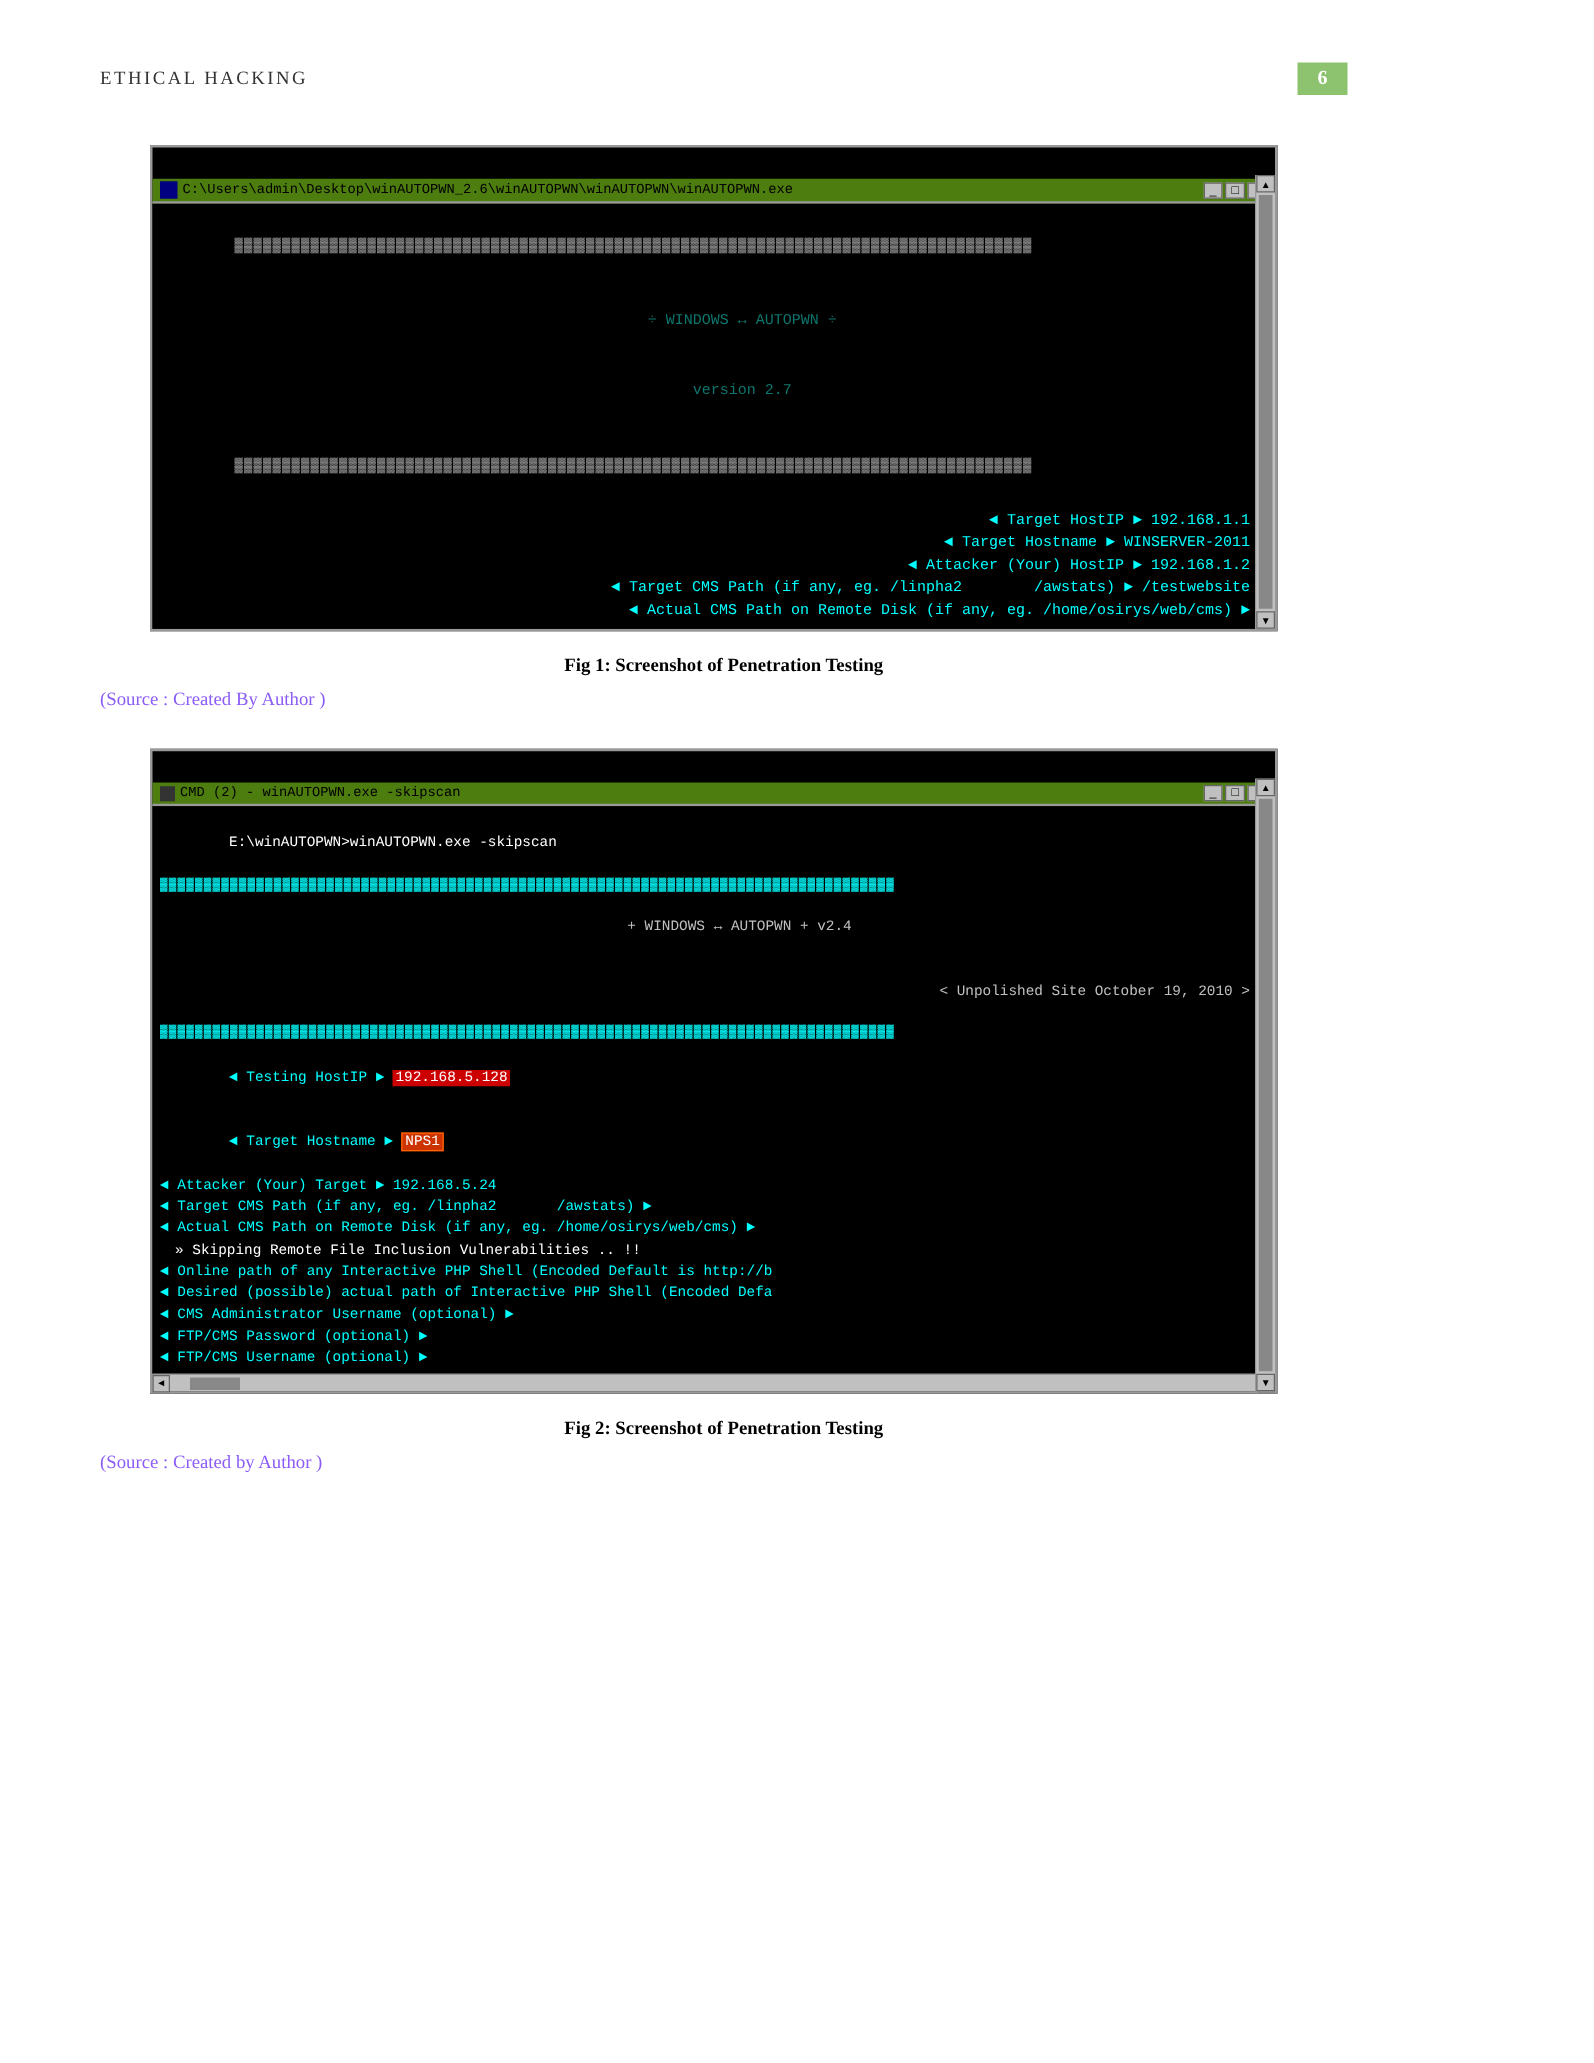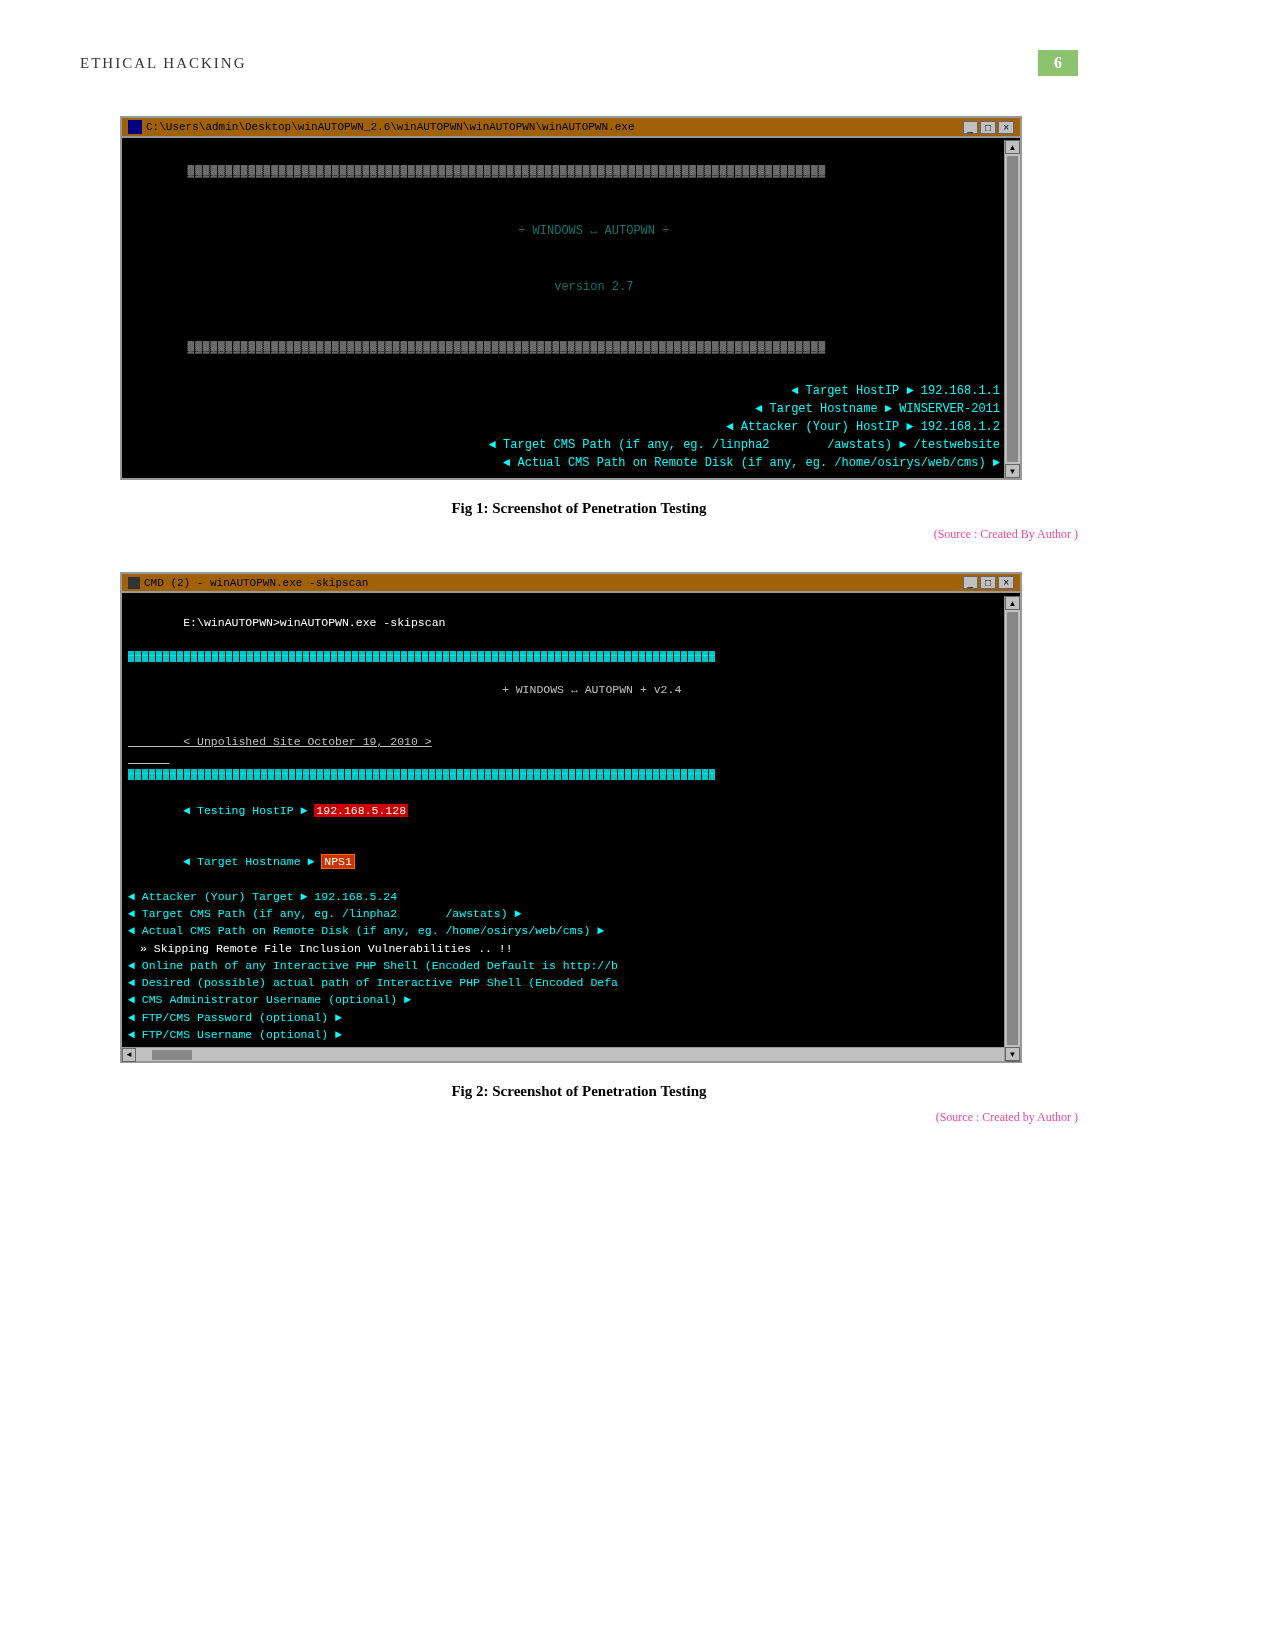--- a/index.html
+++ b/index.html
@@ -44,29 +44,30 @@
 
     
     .terminal-container {
       margin: 20px 40px;
       border: 2px solid #999;
       background: #000;
       position: relative;
     }
 
     .terminal-titlebar {
-      background: #a16207;
+      background: #4d7c0f;
       border-bottom: 2px solid #999;
       padding: 2px 6px;
       display: flex;
       align-items: center;
       justify-content: space-between;
       font-size: 11px;
       font-family: 'Courier New', monospace;
       color: #000;
+      margin-top: 25px;
     }
 
     .terminal-titlebar-left {
       display: flex;
       align-items: center;
       gap: 4px;
     }
 
     .terminal-icon {
       width: 14px;
@@ -164,23 +165,23 @@
     
     .fig-caption {
       text-align: center;
       font-weight: bold;
       font-size: 15px;
       margin: 18px 0 8px 0;
       color: #000;
     }
 
     .source-text {
-      text-align: right;
-      font-size: 12px;
-      color: #ec4899;
+      text-align: left;
+      font-size: 15px;
+      color: #8b5cf6;
       margin: 10px 0 30px 0;
     }
 
     .block-pattern {
       color: #888;
       font-size: 11px;
       line-height: 1;
       letter-spacing: 1px;
     }
 
@@ -276,21 +277,21 @@
 
       <div class="term-line" style="color:#ffffff;">
         <span>E:\winAUTOPWN&gt;winAUTOPWN.exe -skipscan</span>
       </div>
 
       <div class="term-line" style="color:#00ffff; font-size:10px; letter-spacing:1px;">▓▓▓▓▓▓▓▓▓▓▓▓▓▓▓▓▓▓▓▓▓▓▓▓▓▓▓▓▓▓▓▓▓▓▓▓▓▓▓▓▓▓▓▓▓▓▓▓▓▓▓▓▓▓▓▓▓▓▓▓▓▓▓▓▓▓▓▓▓▓▓▓▓▓▓▓▓▓▓▓▓▓▓▓</div>
 
       <div class="term-line" style="color:#c0c0c0; text-align:center; display:block;">
         <span>+ WINDOWS ↔ AUTOPWN + v2.4</span>
       </div>
-      <div class="term-line" style="color:#c0c0c0; text-align:left; display:block;text-decoration:underline;">
+      <div class="term-line" style="color:#c0c0c0; text-align:right; display:block;">
         <span>&lt; Unpolished Site October 19, 2010 &gt;</span>
       </div>
 
       <div class="term-line" style="color:#00ffff; font-size:10px; letter-spacing:1px;">▓▓▓▓▓▓▓▓▓▓▓▓▓▓▓▓▓▓▓▓▓▓▓▓▓▓▓▓▓▓▓▓▓▓▓▓▓▓▓▓▓▓▓▓▓▓▓▓▓▓▓▓▓▓▓▓▓▓▓▓▓▓▓▓▓▓▓▓▓▓▓▓▓▓▓▓▓▓▓▓▓▓▓▓</div>
 
       <div class="term-line" style="margin-top:2px;">
         <span style="color:#00ffff;">◄ Testing HostIP ► </span><span class="highlight-box">192.168.5.128</span>
       </div>
 
       <div class="term-line">

